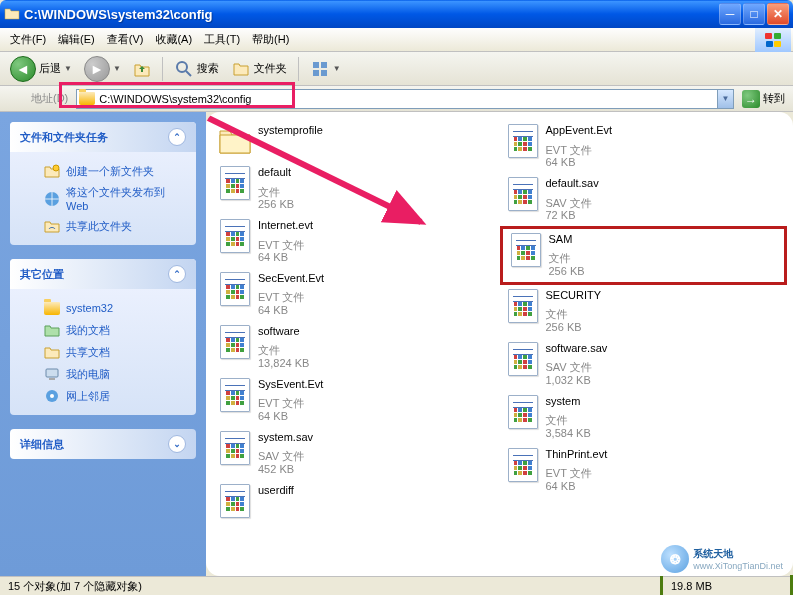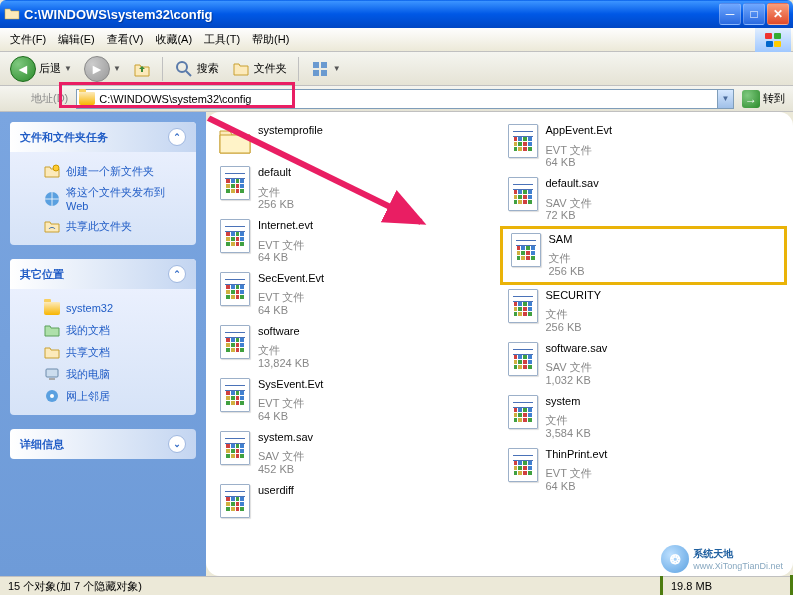--- a/index.html
+++ b/index.html
@@ -57,21 +57,21 @@
 
 
 .filepane { flex: 1; background: #ffffff; padding: 8px 6px; overflow: auto; display: flex; flex-wrap: wrap; align-content: flex-start; position: relative; border-radius: 14px; }
 .col { width: 50%; display: flex; flex-direction: column; }
 .file-item { display: flex; align-items: flex-start; gap: 6px; padding: 4px 6px; width: 100%; cursor: default; }
 .file-icon { width: 34px; height: 34px; flex-shrink: 0; display: flex; align-items: center; justify-content: center; position: relative; }
 .file-info { display: flex; flex-direction: column; line-height: 1.15; font-size: 11px; }
 .file-name { color: #000; }
 .file-type { color: #888; margin-top: 7px; }
 .file-size { color: #888; }
-.file-hl { border: 3px solid #eab308; }
+.file-hl { border: 3px solid #b91c1c; }
 
 
 .folder-lg svg { width: 34px; height: 30px; }
 .doc-icon { width: 30px; height: 34px; background: white; border: 1px solid #9cb0c9; border-radius: 1px; position: relative; display: flex; align-items: center; justify-content: center; box-shadow: 1px 1px 1px #0002; }
 .doc-icon::before { content: ""; position: absolute; top: 6px; left: 4px; right: 4px; height: 4px; border-top: 1px solid #4a72b8; border-bottom: 1px solid #4a72b8; }
 .doc-icon .grid { width: 18px; height: 14px; display: grid; grid-template-columns: repeat(4, 1fr); grid-template-rows: repeat(3, 1fr); gap: 1px; margin-top: 6px; }
 .doc-icon .grid span { background: #d04040; }
 .doc-icon .grid span:nth-child(2n) { background: #4080d0; }
 .doc-icon .grid span:nth-child(3n) { background: #40a040; }
 .doc-icon .grid span:nth-child(5n) { background: #d0b040; }

